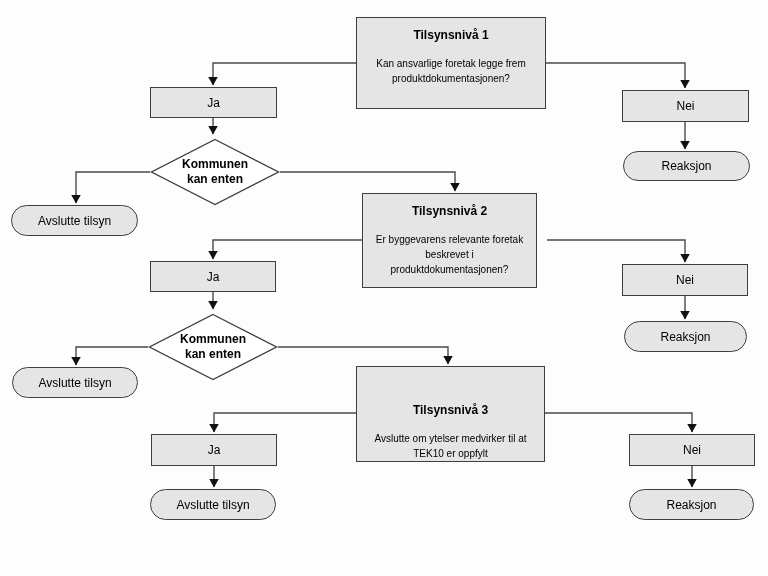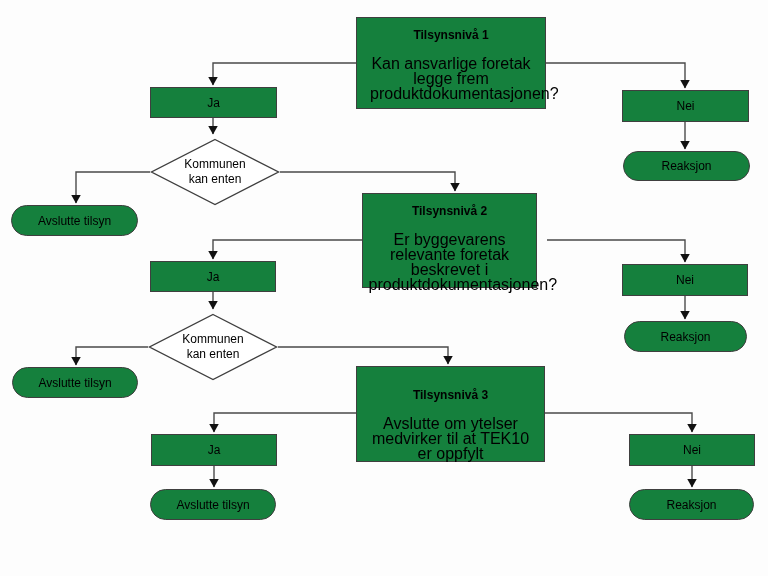--- a/index.html
+++ b/index.html
@@ -2,35 +2,35 @@
 <html><head>
 <meta charset="utf-8">
 <style>
   html,body{margin:0;padding:0;background:#ffffff;}
   .canvas{
     position:relative;width:768px;height:576px;background:#fdfdfd;
     font-family:"Liberation Sans",sans-serif;color:#000;overflow:hidden;
   }
   .wires{position:absolute;left:0;top:0;width:768px;height:576px;}
   .node{
-    position:absolute;box-sizing:border-box;background:#15803d;
+    position:absolute;box-sizing:border-box;background:#e5e5e5;
     border:1.4px solid #3f3f3f;display:flex;align-items:center;justify-content:center;
     text-align:center;font-size:12px;line-height:14px;
   }
   .process{
     flex-direction:column;justify-content:flex-start;padding-top:10px;
   }
   .process .ptitle{font-weight:bold;font-size:12px;margin-bottom:14px;}
-  .process .pquestion{font-size:16px;line-height:15px;width:162px;}
+  .process .pquestion{font-size:10px;line-height:15px;width:162px;}
   .stadium{border-radius:16px;}
   .diamond{
     position:absolute;display:flex;align-items:center;justify-content:center;text-align:center;
   }
   .diamond svg{position:absolute;left:0;top:0;}
-  .diamond .dlabel{position:relative;font-size:12px;line-height:15px;width:74px;}
+  .diamond .dlabel{position:relative;font-size:12px;line-height:15px;width:74px;font-weight:bold;}
 </style>
 </head>
 <body>
 
 <div class="canvas">
 
   <svg class="wires" viewBox="0 0 768 576" xmlns="http://www.w3.org/2000/svg">
     <defs>
       <marker id="arrow" markerUnits="userSpaceOnUse" markerWidth="11" markerHeight="11" refX="8.5" refY="5" orient="auto">
         <path d="M0,0 L9,5 L0,10 Z" fill="#111111"></path>

